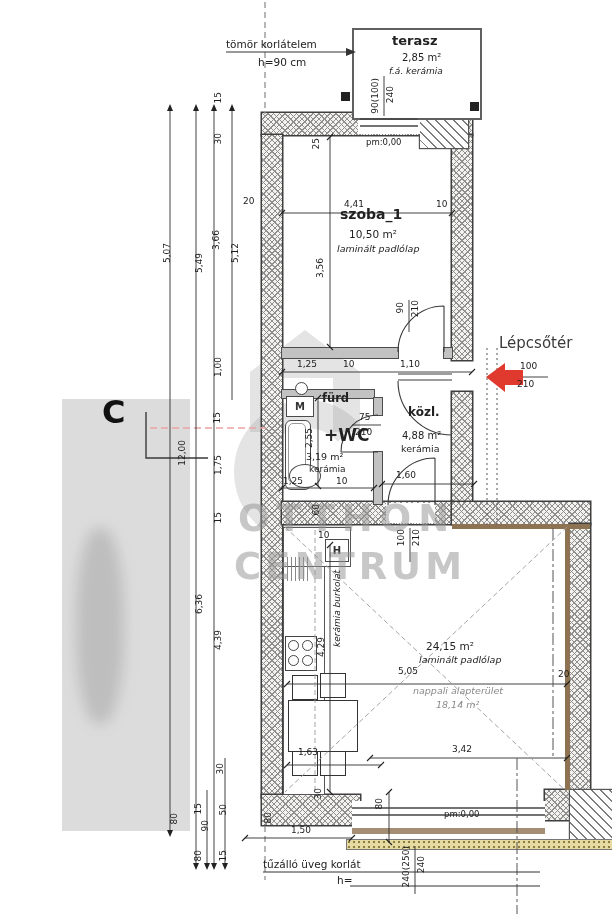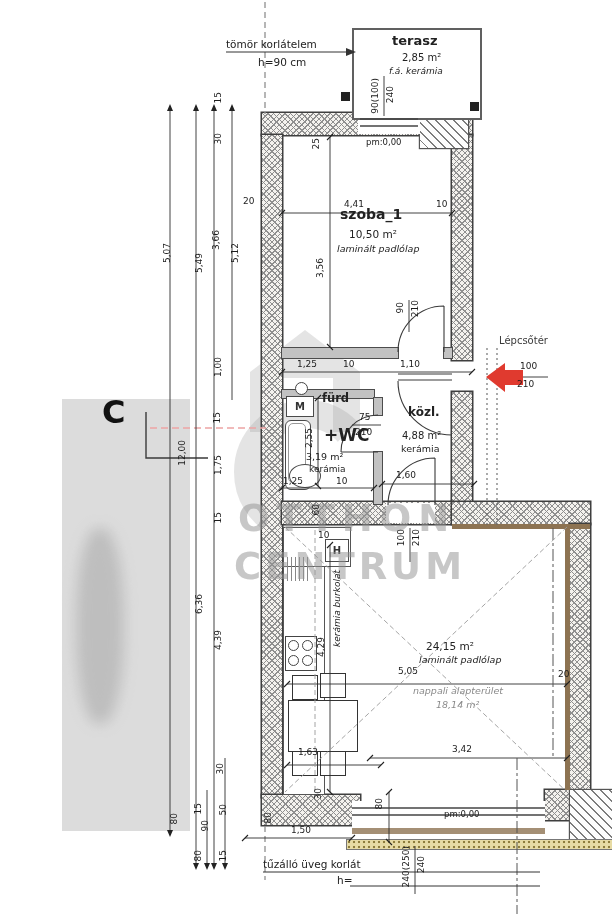--- a/index.html
+++ b/index.html
@@ -277,16 +277,16 @@
 
   <div class="lbl" style="left:408px;top:406px;font-size:12px;font-weight:600">közl.</div>
   <div class="lbl" style="left:402px;top:430px;font-size:10px">4,88 m²</div>
   <div class="lbl" style="left:401px;top:444px;font-size:9.5px">kerámia</div>
 
   <div class="lbl" style="left:426px;top:640px;font-size:10.5px">24,15 m²</div>
   <div class="lbl ital" style="left:419px;top:655px;font-size:9.5px">laminált padlólap</div>
   <div class="lbl ital" style="left:413px;top:686px;font-size:9.5px;color:#8a8a8a">nappali alapterület</div>
   <div class="lbl ital" style="left:436px;top:700px;font-size:9.5px;color:#8a8a8a">18,14 m²</div>
 
-  <div class="lbl" style="left:499px;top:335px;font-size:10px;color:#3a3a3a">Lépcsőtér</div>
+  <div class="lbl" style="left:499px;top:335px;font-size:15px;color:#3a3a3a">Lépcsőtér</div>
   <div class="lbl" style="left:102px;top:394px;font-size:32px;font-weight:bold;color:#111">C</div>
 
 </div>
 
 </body></html>

